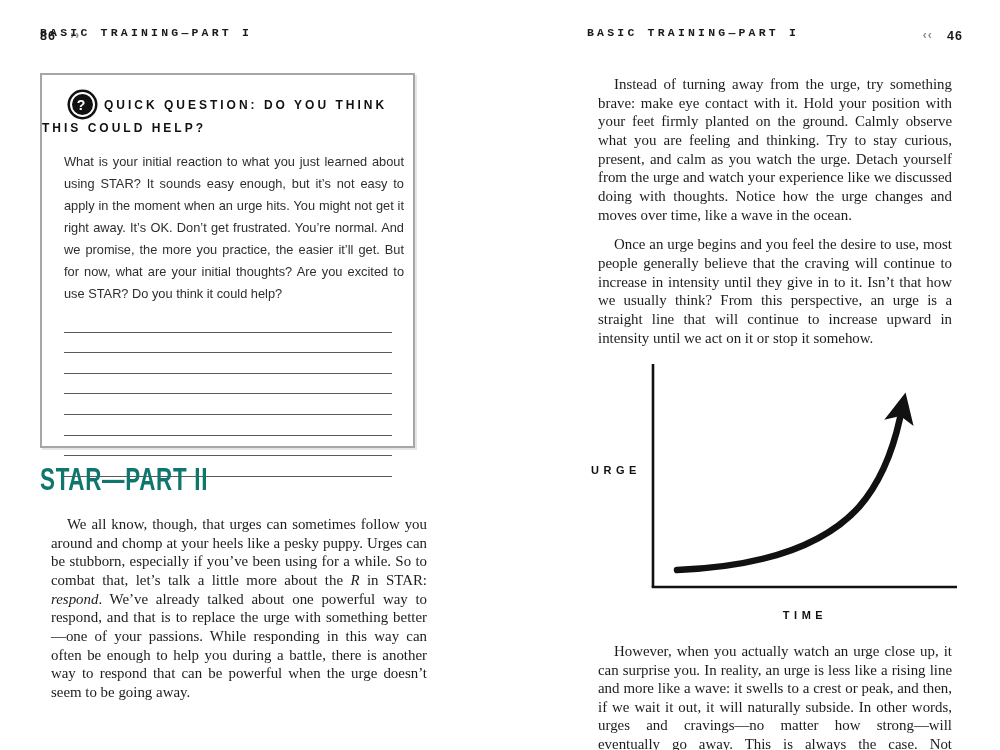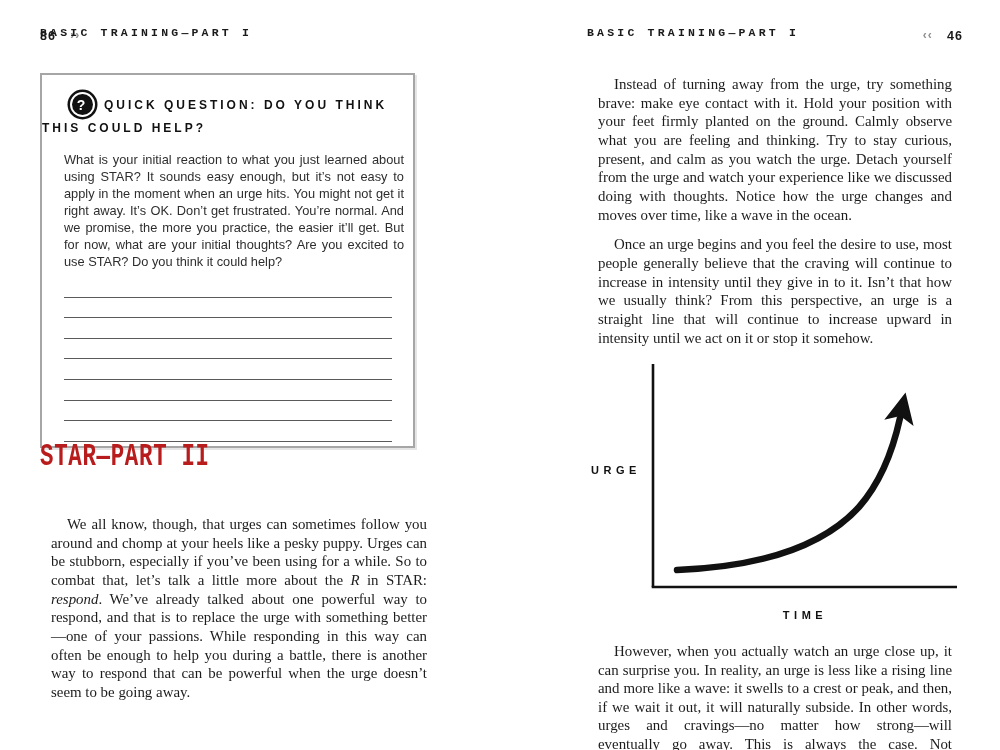--- a/index.html
+++ b/index.html
@@ -52,31 +52,31 @@
     width:21px; height:21px; border-radius:50%;
     background:#111; color:#fff;
     display:flex; align-items:center; justify-content:center;
     font-family:"Liberation Sans", sans-serif; font-weight:bold; font-size:14px;
     box-shadow:0 0 0 2px #fff, 0 0 0 4.5px #111;
     margin-left:4px;
   }
   .qq-body {
     margin:16px 9px 0 22px;
     font-family:"Liberation Sans", sans-serif;
-    font-size:12.8px; line-height:17px; color:#2e2e2e;
+    font-size:12.8px; line-height:22px; color:#2e2e2e;
     text-align:justify;
   }
   .qq-lines { margin:7px 0 0 22px; width:328px; }
   .wline { height:20.6px; border-bottom:1.5px solid #5a5a5a; }
 
   
   .section-heading {
-    position:absolute; left:40px; top:438px;
-    font-family:Liberation Mono, monospace; font-weight:bold;
-    font-size:32px; color:#b91c1c; white-space:nowrap;
+    position:absolute; left:40px; top:461px;
+    font-family:Liberation Sans, sans-serif; font-weight:bold;
+    font-size:32px; color:#0f766e; white-space:nowrap;
   }
   .section-heading .squeeze {
     display:inline-block; transform:scaleX(0.70); transform-origin:left center;
     letter-spacing:1px;
   }
   .body-col { text-align:justify; font-size:14.9px; line-height:18.65px; color:#1c1c1c; }
   #left-body  { position:absolute; left:40px; top:504px; width:398px; }
   #right-body { position:absolute; left:587px; top:64px;  width:376px; }
   .body-col p { margin:11px; }
   .body-col p.indent { text-indent:16px; }

